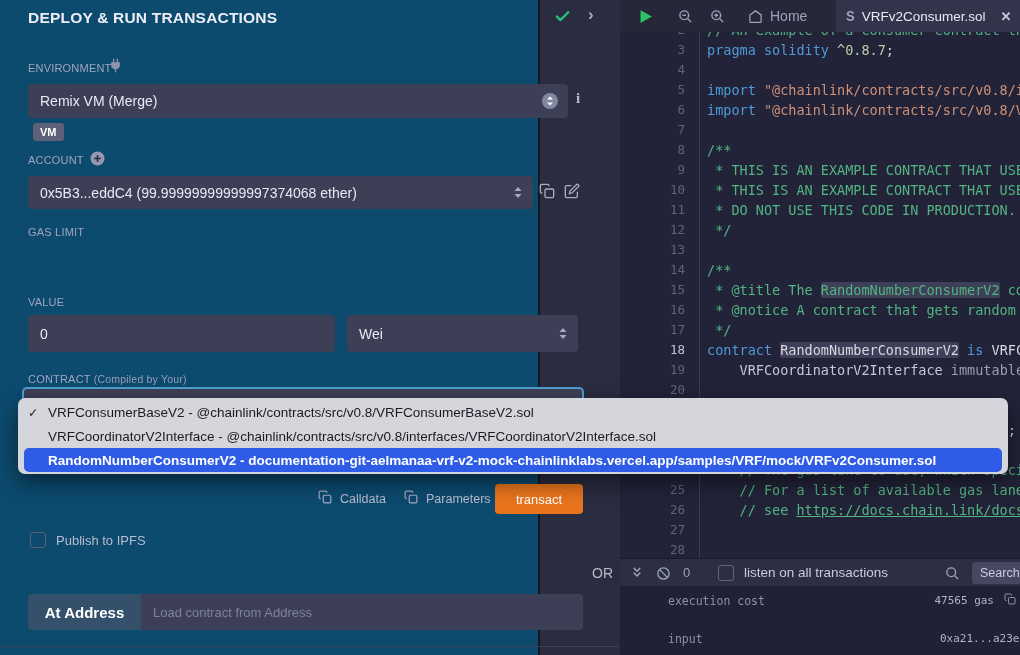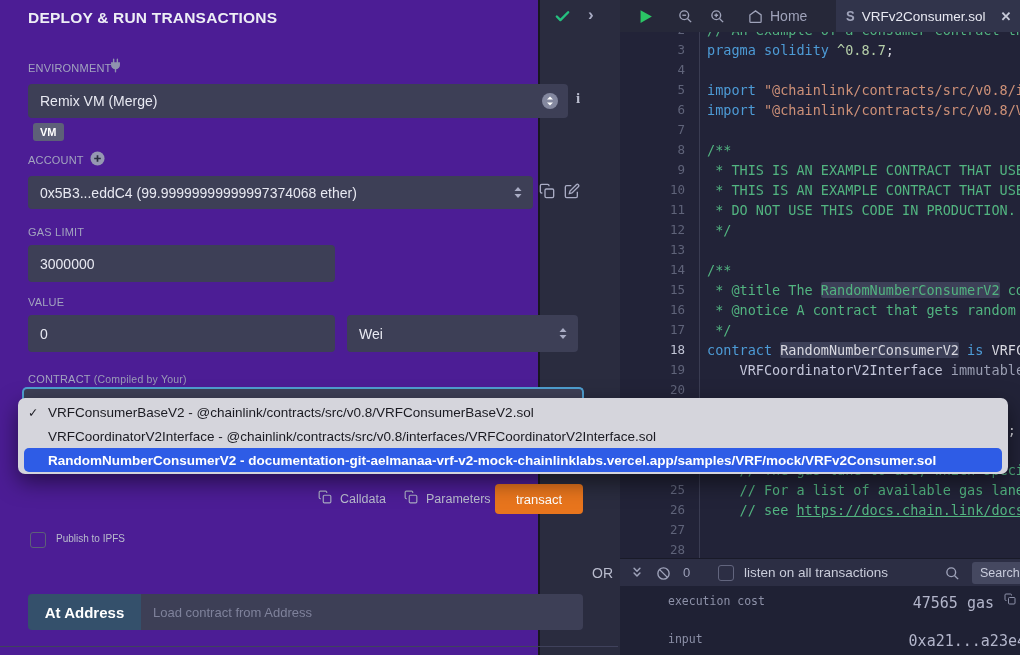--- a/index.html
+++ b/index.html
@@ -1,21 +1,21 @@
 <!DOCTYPE html>
 <html><head>
 <meta charset="utf-8">
 <style>
   html,body{margin:0;padding:0}
   body{width:1020px;height:655px;overflow:hidden;position:relative;
        background:#2a2c3f;font-family:"Liberation Sans",sans-serif;}
   svg{display:block}
 
   
-  .left{position:absolute;left:0;top:0;width:540px;height:655px;background:#4c1d95;
+  .left{position:absolute;left:0;top:0;width:540px;height:655px;background:#0c4a6e;
         border-right:2px solid #17181f;box-sizing:border-box;z-index:5}
   .panel-title{position:absolute;left:28px;top:9px;font-size:15.5px;font-weight:700;color:#edeef5;letter-spacing:.2px}
   .hdr-check{position:absolute;left:554px;top:8px}
   .hdr-expand{position:absolute;left:588px;top:5px;color:#a9acc4;font-size:17px;font-weight:700}
   .lbl{position:absolute;font-size:11px;color:#a2a4bf;font-weight:500;letter-spacing:.2px}
   .note{font-size:10.5px;color:#9a9cb6;font-weight:400}
   .selectbox,.inputbox{position:absolute;background:#3d3f56;border-radius:4px;color:#e8e9f2;
         font-size:14px;display:flex;align-items:center;padding:12px 12px;box-sizing:border-box;border:none;outline:none}
   input.inputbox{font-family:"Liberation Sans",sans-serif}
   input.inputbox::placeholder{color:#7f829b}
@@ -26,21 +26,21 @@
   .sel-circle{position:absolute;right:10px;top:9px}
   .updown{position:absolute;right:10px;top:10px}
 
   .contract-sliver{position:absolute;left:22px;top:387px;width:562px;height:12px;background:#3d3f56;
         border:2px solid #4f9fd0;border-bottom:none;border-radius:5px 5px 0 0;box-sizing:border-box}
 
   .actions-label{position:absolute;font-size:12.5px;color:#b9bccd}
   .transact-btn{position:absolute;left:495px;top:484px;width:88px;height:30px;background:#e8751d;border:none;
         border-radius:4px;color:#fff;font-size:13px;font-family:"Liberation Sans",sans-serif;cursor:pointer}
   .chk{position:absolute;width:16px;height:16px;border:1px solid #5d6078;border-radius:3px;background:transparent;box-sizing:border-box}
-  .publish-lbl{position:absolute;left:56px;top:533px;font-size:10px;color:#b9bccd}
+  .publish-lbl{position:absolute;left:56px;top:533px;font-size:13px;color:#b9bccd}
   .or-lbl{position:absolute;top:565px;left:0;width:613px;text-align:right;font-size:14px;color:#b9bccd}
   .ataddr-btn{position:absolute;left:28px;top:594px;width:113px;height:36px;background:#34506b;border:none;
         border-radius:4px 0 0 4px;color:#fff;font-size:15px;font-weight:600;font-family:"Liberation Sans",sans-serif;cursor:pointer}
   .ataddr-input{position:absolute;left:141px;top:594px;width:442px;height:36px;border-radius:0 4px 4px 0;font-size:13px}
   .bottom-div{position:absolute;left:0;top:646px;width:618px;height:1px;background:#40425c}
 
   
   .dropdown{position:absolute;left:18px;top:398px;width:990px;height:76px;background:#d5d5dc;border-radius:7px;
         box-shadow:0 8px 22px rgba(0,0,0,.5);padding:2px 0;box-sizing:border-box;z-index:60}
   .dd-opt{height:24px;display:flex;align-items:center;font-size:13.5px;color:#1b1b22;padding:0 6px 0 10px;white-space:nowrap;overflow:hidden}
@@ -74,21 +74,21 @@
         box-sizing:border-box;z-index:20}
   .term-count{position:absolute;left:63px;top:6px;font-size:13px;color:#9ca0b8}
   .term-chk{left:98px;top:6px;border-color:#62657e}
   .listen-lbl{position:absolute;left:124px;top:6px;font-size:13.5px;color:#c9ccda}
   .search-box{position:absolute;left:352px;top:3px;width:140px;height:22px;background:#454860;border:none;border-radius:3px;
         color:#c9ccdc;font-size:12.5px;padding:0 8px;outline:none;font-family:"Liberation Sans",sans-serif}
   .search-box::placeholder{color:#c9ccdc}
   .termbody{position:absolute;left:620px;top:586px;width:400px;height:69px;background:#1f2134;z-index:20;
         font-family:"DejaVu Sans Mono",monospace}
   .trow-key{position:absolute;left:48px;font-size:11.5px;font-weight:400;color:#8d91a8}
-  .trow-val{position:absolute;font-size:15px;color:#b2b5ca;white-space:nowrap}
+  .trow-val{position:absolute;font-size:11px;color:#b2b5ca;white-space:nowrap}
 </style>
 </head>
 <body>
 
 <div class="left">
   <div class="panel-title">DEPLOY &amp; RUN TRANSACTIONS</div>
   <span class="hdr-check">
     <svg width="17" height="17" viewBox="0 0 24 24" fill="none" stroke="#25c07f" stroke-width="3.4" stroke-linecap="round" stroke-linejoin="round">
         <polyline points="20 6 9 17 4 12"></polyline>
       </svg>
@@ -139,21 +139,20 @@
       </svg>
   </span>
   <span class="icon-abs" style="left:564px;top:183px">
     <svg width="16" height="16" viewBox="0 0 24 24" fill="none" stroke="#a9acc4" stroke-width="2">
         <path d="M11 4H4a2 2 0 0 0-2 2v14a2 2 0 0 0 2 2h14a2 2 0 0 0 2-2v-7"></path>
         <path d="M18.5 2.5a2.1 2.1 0 0 1 3 3L12 15l-4 1 1-4z"></path>
       </svg>
   </span>
 
   <div class="lbl" style="left:28px;top:226px">GAS LIMIT</div>
-  <input class="inputbox" style="left: 28px; top: 245px; width: 307px; height: 37px;" value="3000000">
 
   <div class="lbl" style="left:28px;top:296px">VALUE</div>
   <input class="inputbox" style="left: 28px; top: 315px; width: 307px; height: 37px;" value="0">
   <div class="selectbox" style="left:347px;top:315px;width:231px;height:37px">
     <span>Wei</span>
     <span class="updown" style="top:12px">
       <svg width="10" height="13" viewBox="0 0 10 13">
           <path d="M1.5 5l3.5-4 3.5 4z" fill="#a9acc4"></path>
           <path d="M1.5 8l3.5 4 3.5-4z" fill="#a9acc4"></path>
         </svg>

